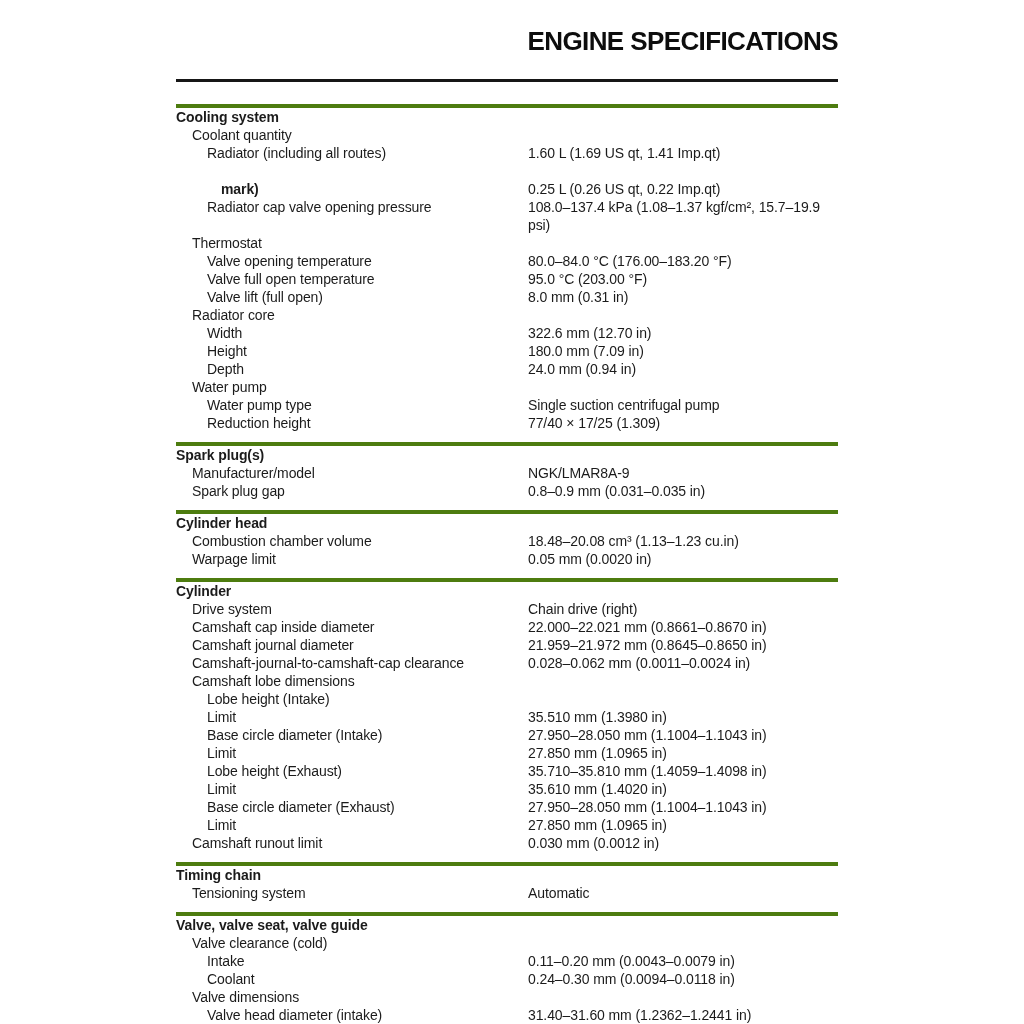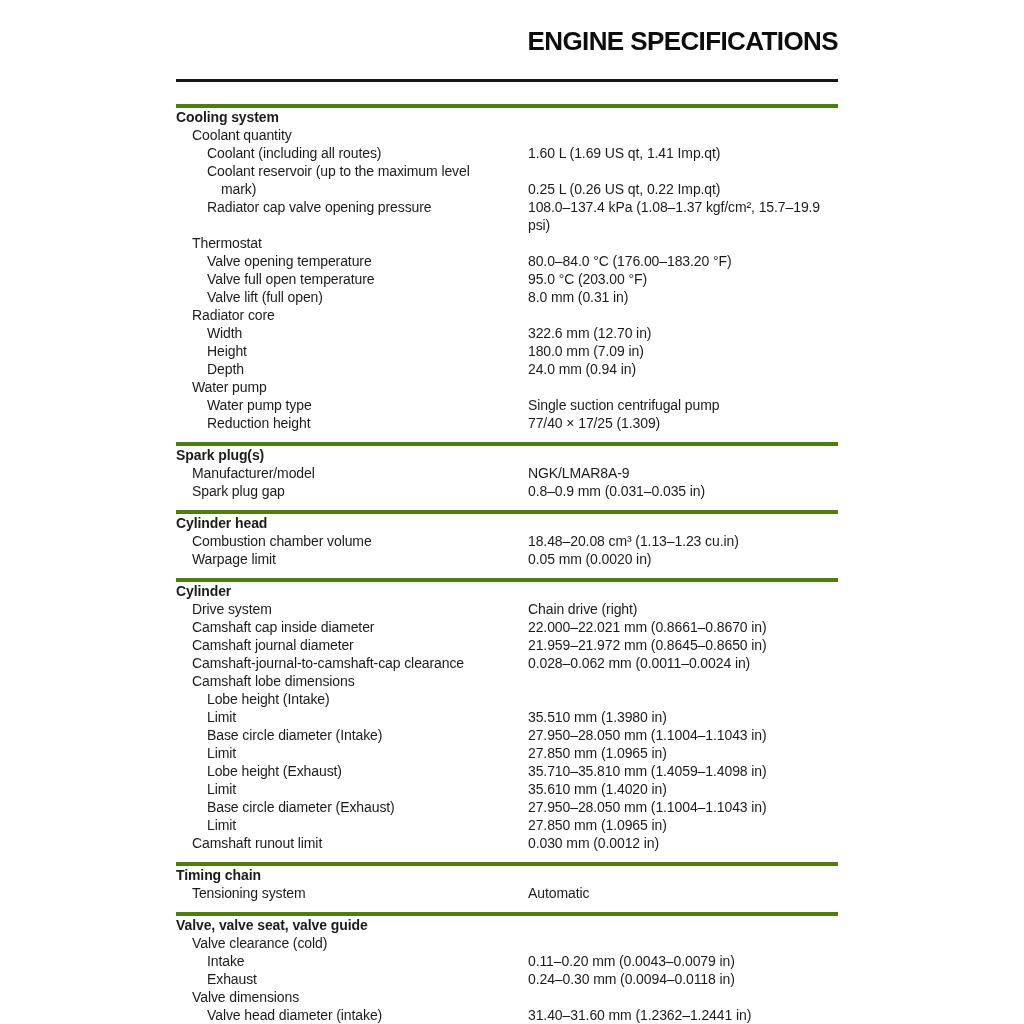--- a/index.html
+++ b/index.html
@@ -62,21 +62,21 @@
     height: 18px;
   }
   .spec-label, .spec-value {
     font-size: 14px;
     line-height: 18px;
     letter-spacing: -0.1px;
     white-space: nowrap;
   }
   .ind-1 { padding-left: 16px; }
   .ind-2 { padding-left: 31px; }
-  .ind-3 { padding-left: 45px; }
+  .ind-3 { padding-left: 45px; font-weight: bold; }
   
   .cutoff-artifact {
     position: absolute;
     top: 1019px;
     height: 4px;
     background: repeating-linear-gradient(
       90deg,
       rgba(0,0,0,0.14) 0 9px,
       rgba(0,0,0,0.03) 9px 14px
     );
@@ -92,25 +92,24 @@
   <div class="doc-title">ENGINE SPECIFICATIONS</div>
   <div class="rule-thick"></div>
   <div class="sections">
       <div class="section">
         <div class="section-header">Cooling system</div>
         <div class="spec-row">
           <div class="spec-label ind-1">Coolant quantity</div>
           <div class="spec-value"></div>
         </div>
         <div class="spec-row">
-          <div class="spec-label ind-2">Coolant (including all routes)</div>
+          <div class="spec-label ind-2">Radiator (including all routes)</div>
           <div class="spec-value">1.60 L (1.69 US qt, 1.41 Imp.qt)</div>
         </div>
         <div class="spec-row">
-          <div class="spec-label ind-2">Coolant reservoir (up to the maximum level</div>
           <div class="spec-value"></div>
         </div>
         <div class="spec-row">
           <div class="spec-label ind-3">mark)</div>
           <div class="spec-value">0.25 L (0.26 US qt, 0.22 Imp.qt)</div>
         </div>
         <div class="spec-row">
           <div class="spec-label ind-2">Radiator cap valve opening pressure</div>
           <div class="spec-value">108.0–137.4 kPa (1.08–1.37 kgf/cm², 15.7–19.9</div>
         </div>
@@ -254,21 +253,21 @@
         <div class="section-header">Valve, valve seat, valve guide</div>
         <div class="spec-row">
           <div class="spec-label ind-1">Valve clearance (cold)</div>
           <div class="spec-value"></div>
         </div>
         <div class="spec-row">
           <div class="spec-label ind-2">Intake</div>
           <div class="spec-value">0.11–0.20 mm (0.0043–0.0079 in)</div>
         </div>
         <div class="spec-row">
-          <div class="spec-label ind-2">Exhaust</div>
+          <div class="spec-label ind-2">Coolant</div>
           <div class="spec-value">0.24–0.30 mm (0.0094–0.0118 in)</div>
         </div>
         <div class="spec-row">
           <div class="spec-label ind-1">Valve dimensions</div>
           <div class="spec-value"></div>
         </div>
         <div class="spec-row">
           <div class="spec-label ind-2">Valve head diameter (intake)</div>
           <div class="spec-value">31.40–31.60 mm (1.2362–1.2441 in)</div>
         </div>

